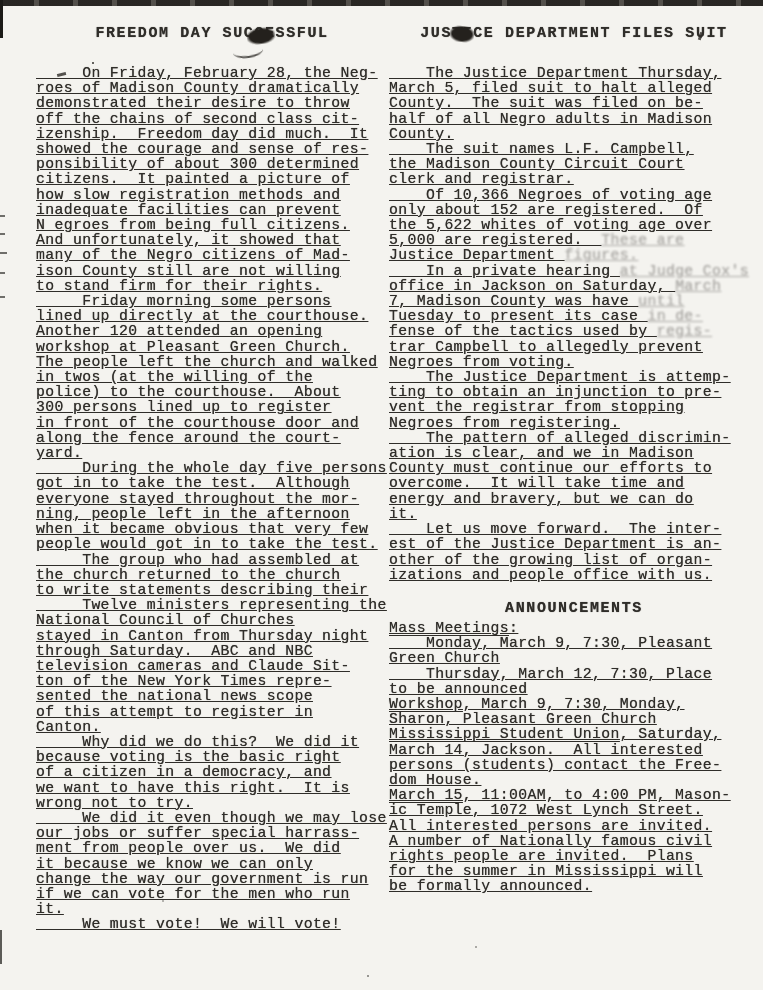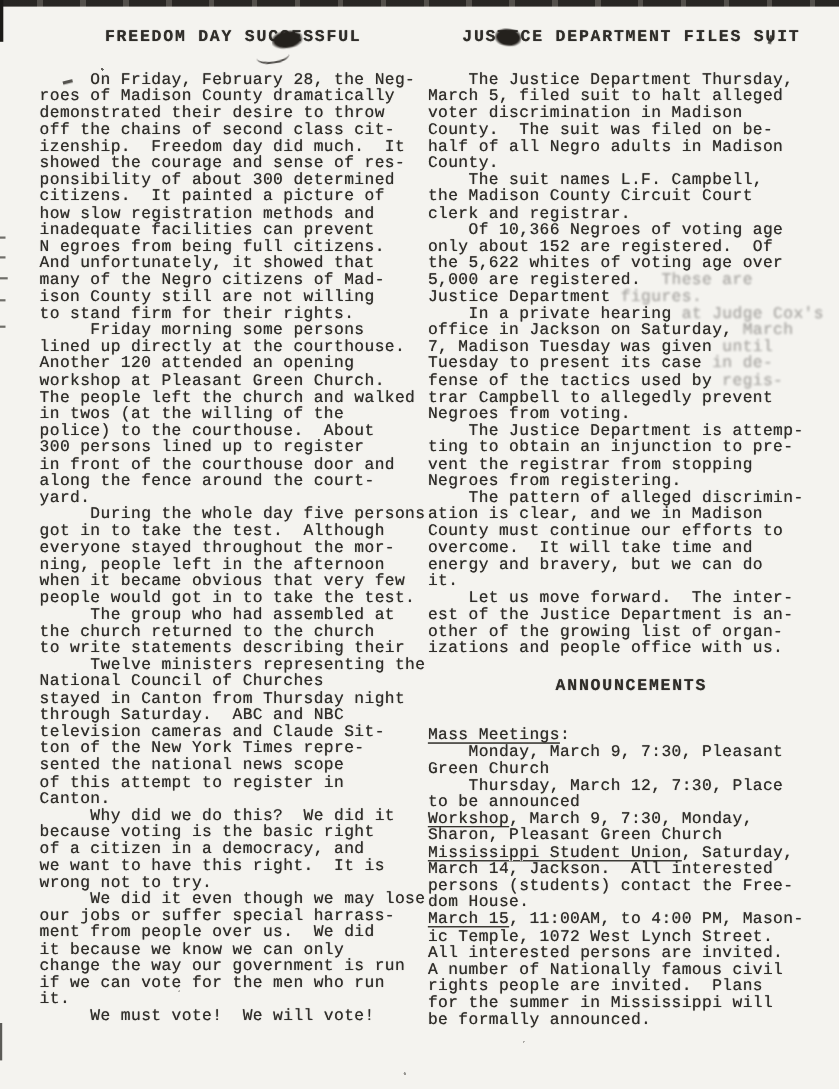--- a/index.html
+++ b/index.html
@@ -29,22 +29,22 @@
   .edge-bar{position:absolute;background:#1b1a17;}
   .tick{position:absolute;left:0;width:5px;height:2px;background:rgba(40,38,34,.65);}
   .col{position:absolute;top:26px;}
   .col-left{left:36px;width:352px;}
   .col-right{left:389px;width:370px;}
   .headline{
     text-align:center;font-weight:bold;font-size:15px;line-height:16px;
     letter-spacing:1.6px;margin-bottom:24px;white-space:pre;
     text-shadow:0 0 .8px rgba(47,45,41,.85);
   }
-  .ann-title{margin-top:18px;margin-bottom:30px;}
-  .body{font-size:14.8px;line-height:15.2px;letter-spacing:.35px;}
+  .ann-title{margin-top:18px;margin-bottom:4px;}
+  .body{font-size:14.8px;line-height:15.2px;letter-spacing:.35px;text-decoration:underline;}
   .tline{white-space:pre;text-shadow:0 0 .7px rgba(47,45,41,.8);}
   .u{text-decoration:underline;text-decoration-thickness:1.4px;text-underline-offset:2.5px;}
   .smudge{opacity:.38;filter:blur(.8px);}
   .blot{
     position:absolute;
     background:radial-gradient(ellipse at 50% 50%, #24211d 0 58%, rgba(36,33,29,0) 78%);
     filter:blur(.4px);
   }
   .curl{
     position:absolute;border-bottom:2.5px solid rgba(42,40,36,.8);
@@ -140,41 +140,40 @@
         </div>
       </div>
   </div>
 
   <div class="col col-right">
     <div class="headline">JUSTICE DEPARTMENT FILES SUIT</div>
     <div class="body">
         <div>
           <div class="tline"><span>    The Justice Department Thursday,</span></div>
           <div class="tline"><span>March 5, filed suit to halt alleged</span></div>
-          <div class="tline"><span>voter discrimination in Madison</span></div>
           <div class="tline"><span>County.  The suit was filed on be-</span></div>
           <div class="tline"><span>half of all Negro adults in Madison</span></div>
           <div class="tline"><span>County.</span></div>
         </div>
         <div>
           <div class="tline"><span>    The suit names L.F. Campbell,</span></div>
           <div class="tline"><span>the Madison County Circuit Court</span></div>
           <div class="tline"><span>clerk and registrar.</span></div>
         </div>
         <div>
           <div class="tline"><span>    Of 10,366 Negroes of voting age</span></div>
           <div class="tline"><span>only about 152 are registered.  Of</span></div>
           <div class="tline"><span>the 5,622 whites of voting age over</span></div>
           <div class="tline"><span>5,000 are registered.  </span><span class="smudge">These are</span></div>
           <div class="tline"><span>Justice Department </span><span class="smudge">figures.</span></div>
         </div>
         <div>
           <div class="tline"><span>    In a private hearing </span><span class="smudge">at Judge Cox's</span></div>
           <div class="tline"><span>office in Jackson on Saturday, </span><span class="smudge">March</span></div>
-          <div class="tline"><span>7, Madison Tuesday was given </span><span class="smudge">until</span></div>
+          <div class="tline"><span>7, Madison County was have </span><span class="smudge">until</span></div>
           <div class="tline"><span>Tuesday to present its case </span><span class="smudge">in de-</span></div>
           <div class="tline"><span>fense of the tactics used by </span><span class="smudge">regis-</span></div>
           <div class="tline"><span>trar Campbell to allegedly prevent</span></div>
           <div class="tline"><span>Negroes from voting.</span></div>
         </div>
         <div>
           <div class="tline"><span>    The Justice Department is attemp-</span></div>
           <div class="tline"><span>ting to obtain an injunction to pre-</span></div>
           <div class="tline"><span>vent the registrar from stopping</span></div>
           <div class="tline"><span>Negroes from registering.</span></div>

